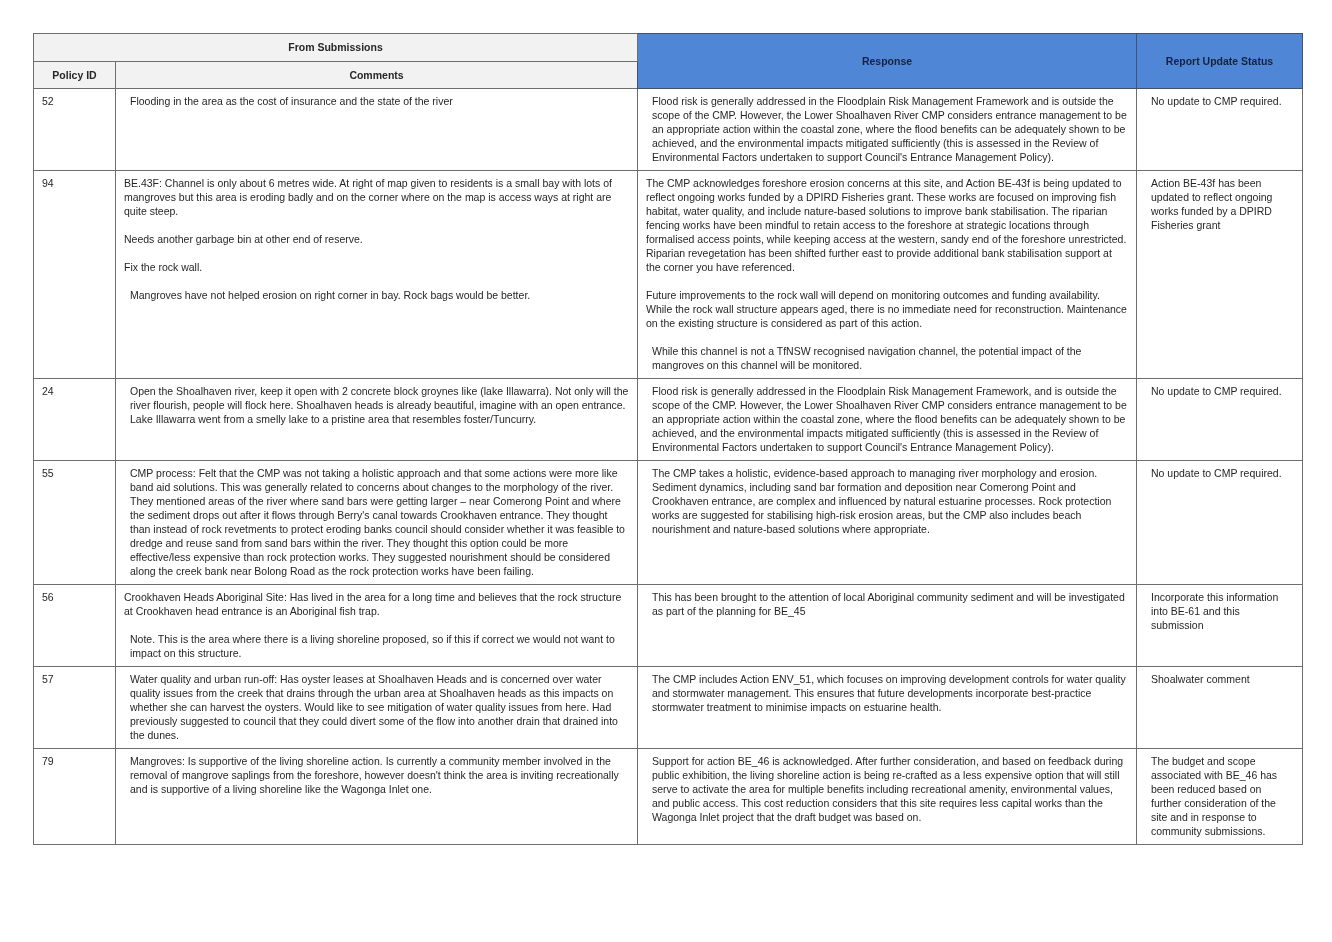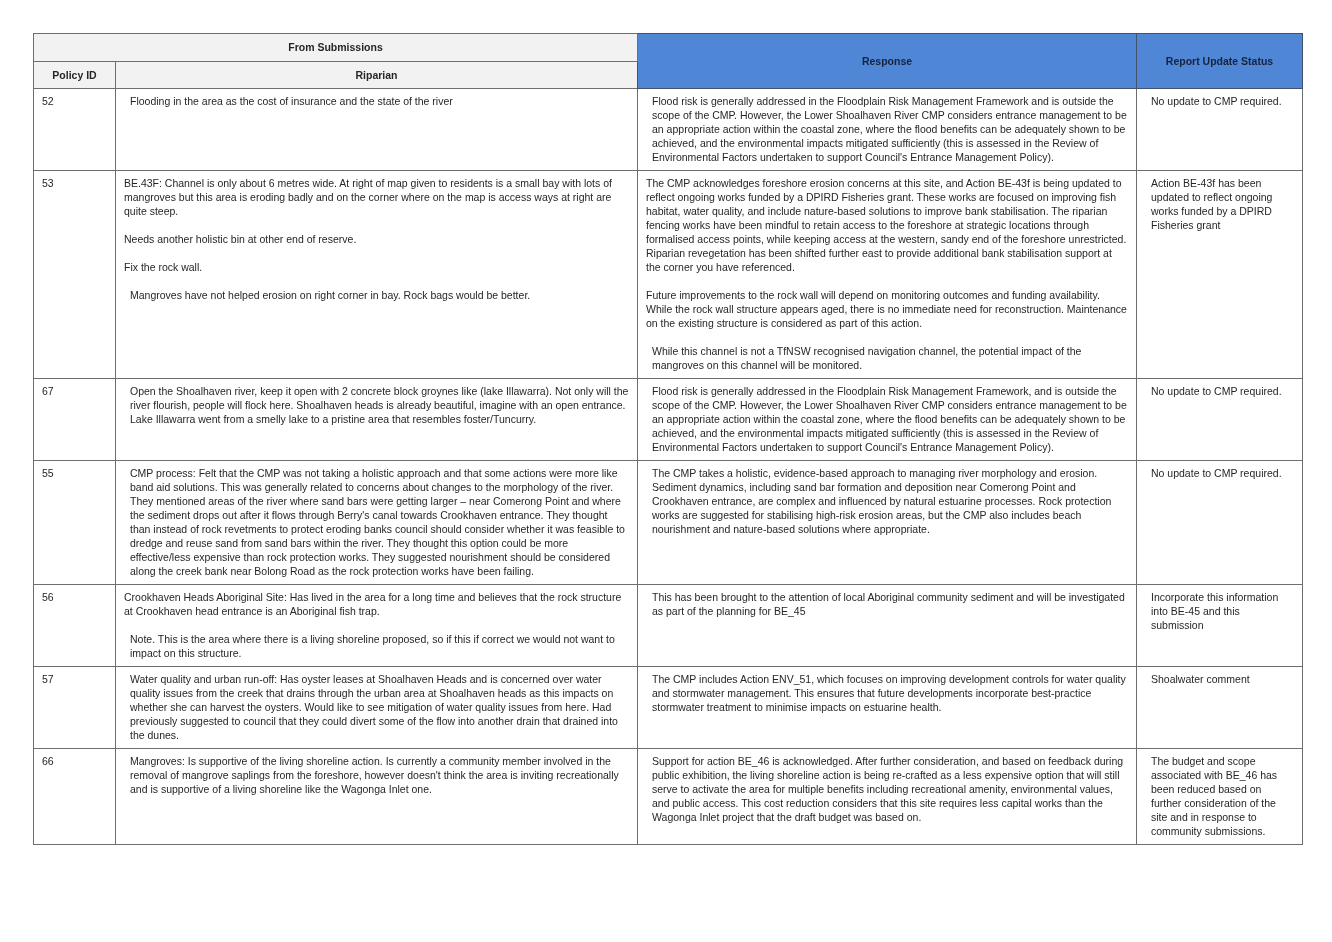--- a/index.html
+++ b/index.html
@@ -57,57 +57,57 @@
       <col style="width:166px">
     </colgroup>
     <thead>
       <tr>
         <th class="gray-head" colspan="2">From Submissions</th>
         <th class="blue-head" rowspan="2">Response</th>
         <th class="blue-head" rowspan="2">Report Update Status</th>
       </tr>
       <tr>
         <th class="gray-head">Policy ID</th>
-        <th class="gray-head">Riparian</th>
+        <th class="gray-head">Comments</th>
       </tr>
     </thead>
     <tbody>
     <tr>
       <td class="id-cell">52</td>
       <td>
             <p>Flooding in the area as the cost of insurance and the state of the river</p>
           </td>
       <td>
             <p>Flood risk is generally addressed in the Floodplain Risk Management Framework and is outside the scope of the CMP. However, the Lower Shoalhaven River CMP considers entrance management to be an appropriate action within the coastal zone, where the flood benefits can be adequately shown to be achieved, and the environmental impacts mitigated sufficiently (this is assessed in the Review of Environmental Factors undertaken to support Council's Entrance Management Policy).</p>
           </td>
       <td>
             <p>No update to CMP required.</p>
           </td>
     </tr>
 
     <tr>
-      <td class="id-cell">53</td>
+      <td class="id-cell">94</td>
       <td>
             <p>BE.43F: Channel is only about 6 metres wide. At right of map given to residents is a small bay with lots of mangroves but this area is eroding badly and on the corner where on the map is access ways at right are quite steep.</p>
-            <p>Needs another holistic bin at other end of reserve.</p>
+            <p>Needs another garbage bin at other end of reserve.</p>
             <p>Fix the rock wall.</p>
             <p>Mangroves have not helped erosion on right corner in bay. Rock bags would be better.</p>
           </td>
       <td>
             <p>The CMP acknowledges foreshore erosion concerns at this site, and Action BE-43f is being updated to reflect ongoing works funded by a DPIRD Fisheries grant.  These works are focused on improving fish habitat, water quality, and include nature-based solutions to improve bank stabilisation. The riparian fencing works have been mindful to retain access to the foreshore at strategic locations through formalised access points, while keeping access at the western, sandy end of the foreshore unrestricted. Riparian revegetation has been shifted further east to provide additional bank stabilisation support at the corner you have referenced.</p>
             <p>Future improvements to the rock wall will depend on monitoring outcomes and funding availability. While the rock wall structure appears aged, there is no immediate need for reconstruction. Maintenance on the existing structure is considered as part of this action.</p>
             <p>While this channel is not a TfNSW recognised navigation channel, the potential impact of the mangroves on this channel will be monitored.</p>
           </td>
       <td>
             <p>Action BE-43f has been updated to reflect ongoing works funded by a DPIRD Fisheries grant</p>
           </td>
     </tr>
 
     <tr>
-      <td class="id-cell">67</td>
+      <td class="id-cell">24</td>
       <td>
             <p>Open the Shoalhaven river, keep it open with 2 concrete block groynes like (lake Illawarra). Not only will the river flourish, people will flock here. Shoalhaven heads is already beautiful, imagine with an open entrance. Lake Illawarra went from a smelly lake to a pristine area that resembles foster/Tuncurry.</p>
           </td>
       <td>
             <p>Flood risk is generally addressed in the Floodplain Risk Management Framework, and is outside the scope of the CMP. However, the Lower Shoalhaven River CMP considers entrance management to be an appropriate action within the coastal zone, where the flood benefits can be adequately shown to be achieved, and the environmental impacts mitigated sufficiently (this is assessed in the Review of Environmental Factors undertaken to support Council's Entrance Management Policy).</p>
           </td>
       <td>
             <p>No update to CMP required.</p>
           </td>
     </tr>
@@ -128,39 +128,39 @@
     <tr>
       <td class="id-cell">56</td>
       <td>
             <p>Crookhaven Heads Aboriginal Site: Has lived in the area for a long time and believes that the rock structure at Crookhaven head entrance is an Aboriginal fish trap.</p>
             <p>Note. This is the area where there is a living shoreline proposed, so if this if correct we would not want to impact on this structure.</p>
           </td>
       <td>
             <p>This has been brought to the attention of local Aboriginal community sediment and will be investigated as part of the planning for BE_45</p>
           </td>
       <td>
-            <p>Incorporate this information into BE-45 and this submission</p>
+            <p>Incorporate this information into BE-61 and this submission</p>
           </td>
     </tr>
 
     <tr>
       <td class="id-cell">57</td>
       <td>
             <p>Water quality and urban run-off: Has oyster leases at Shoalhaven Heads and is concerned over water quality issues from the creek that drains through the urban area at Shoalhaven heads as this impacts on whether she can harvest the oysters. Would like to see mitigation of water quality issues from here.  Had previously suggested to council that they could divert some of the flow into another drain that drained into the dunes.</p>
           </td>
       <td>
             <p>The CMP includes Action ENV_51, which focuses on improving development controls for water quality and stormwater management. This ensures that future developments incorporate best-practice stormwater treatment to minimise impacts on estuarine health.</p>
           </td>
       <td>
             <p>Shoalwater comment</p>
           </td>
     </tr>
 
     <tr>
-      <td class="id-cell">66</td>
+      <td class="id-cell">79</td>
       <td>
             <p>Mangroves: Is supportive of the living shoreline action. Is currently a community member involved in the removal of mangrove saplings from the foreshore, however doesn't think the area is inviting recreationally and is supportive of a living shoreline like the Wagonga Inlet one.</p>
           </td>
       <td>
             <p>Support for action BE_46 is acknowledged. After further consideration, and based on feedback during public exhibition, the living shoreline action is being re-crafted as a less expensive option that will still serve to activate the area for multiple benefits including recreational amenity, environmental values, and public access. This cost reduction considers that this site requires less capital works than the Wagonga Inlet project that the draft budget was based on.</p>
           </td>
       <td>
             <p>The budget and scope associated with BE_46 has been reduced based on further consideration of the site and in response to community submissions.</p>
           </td>
     </tr>

